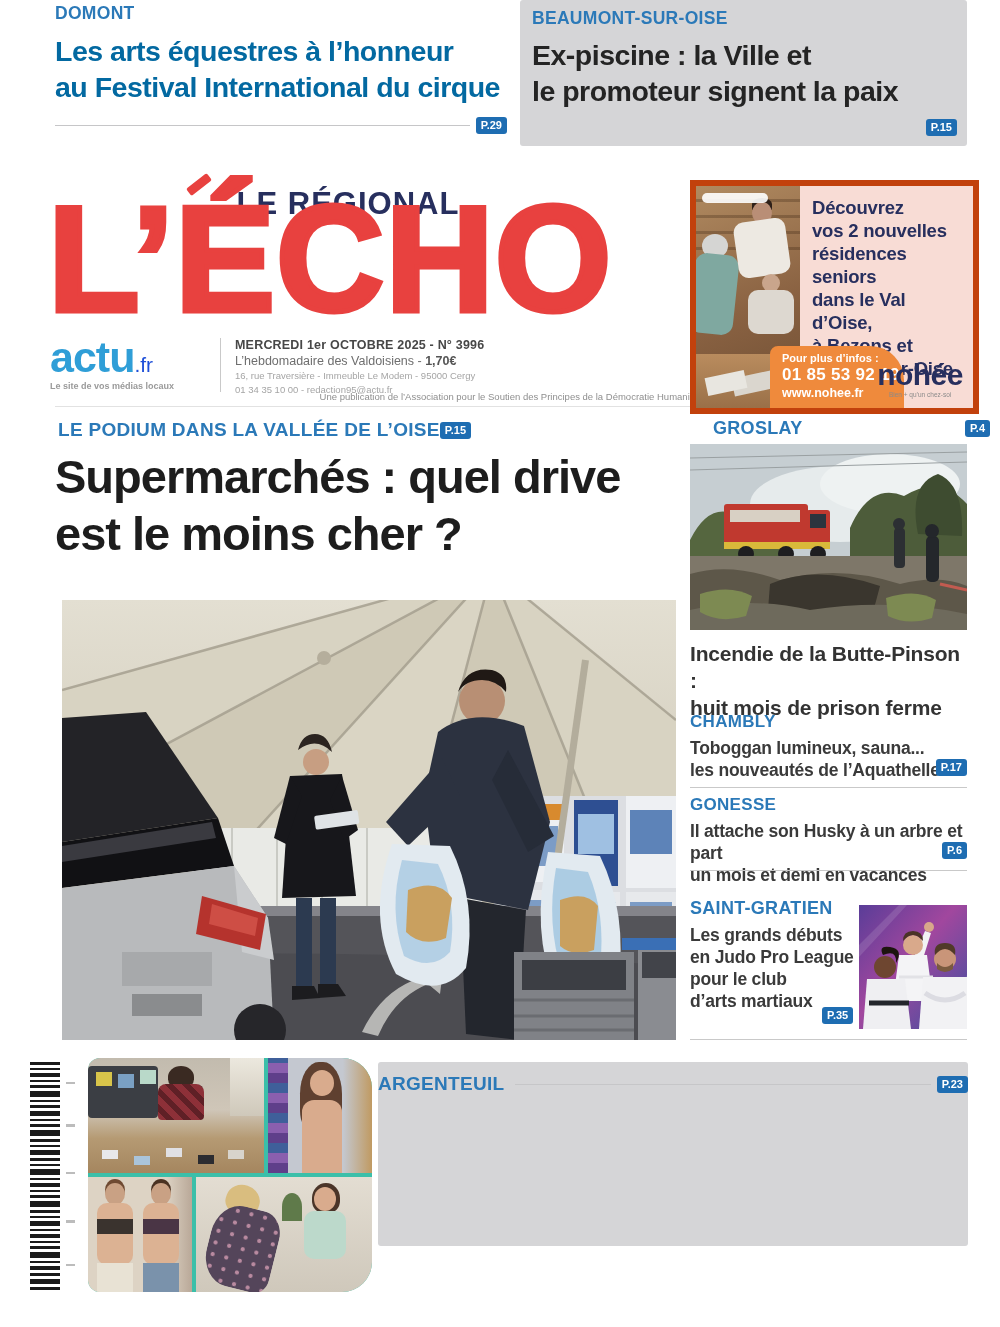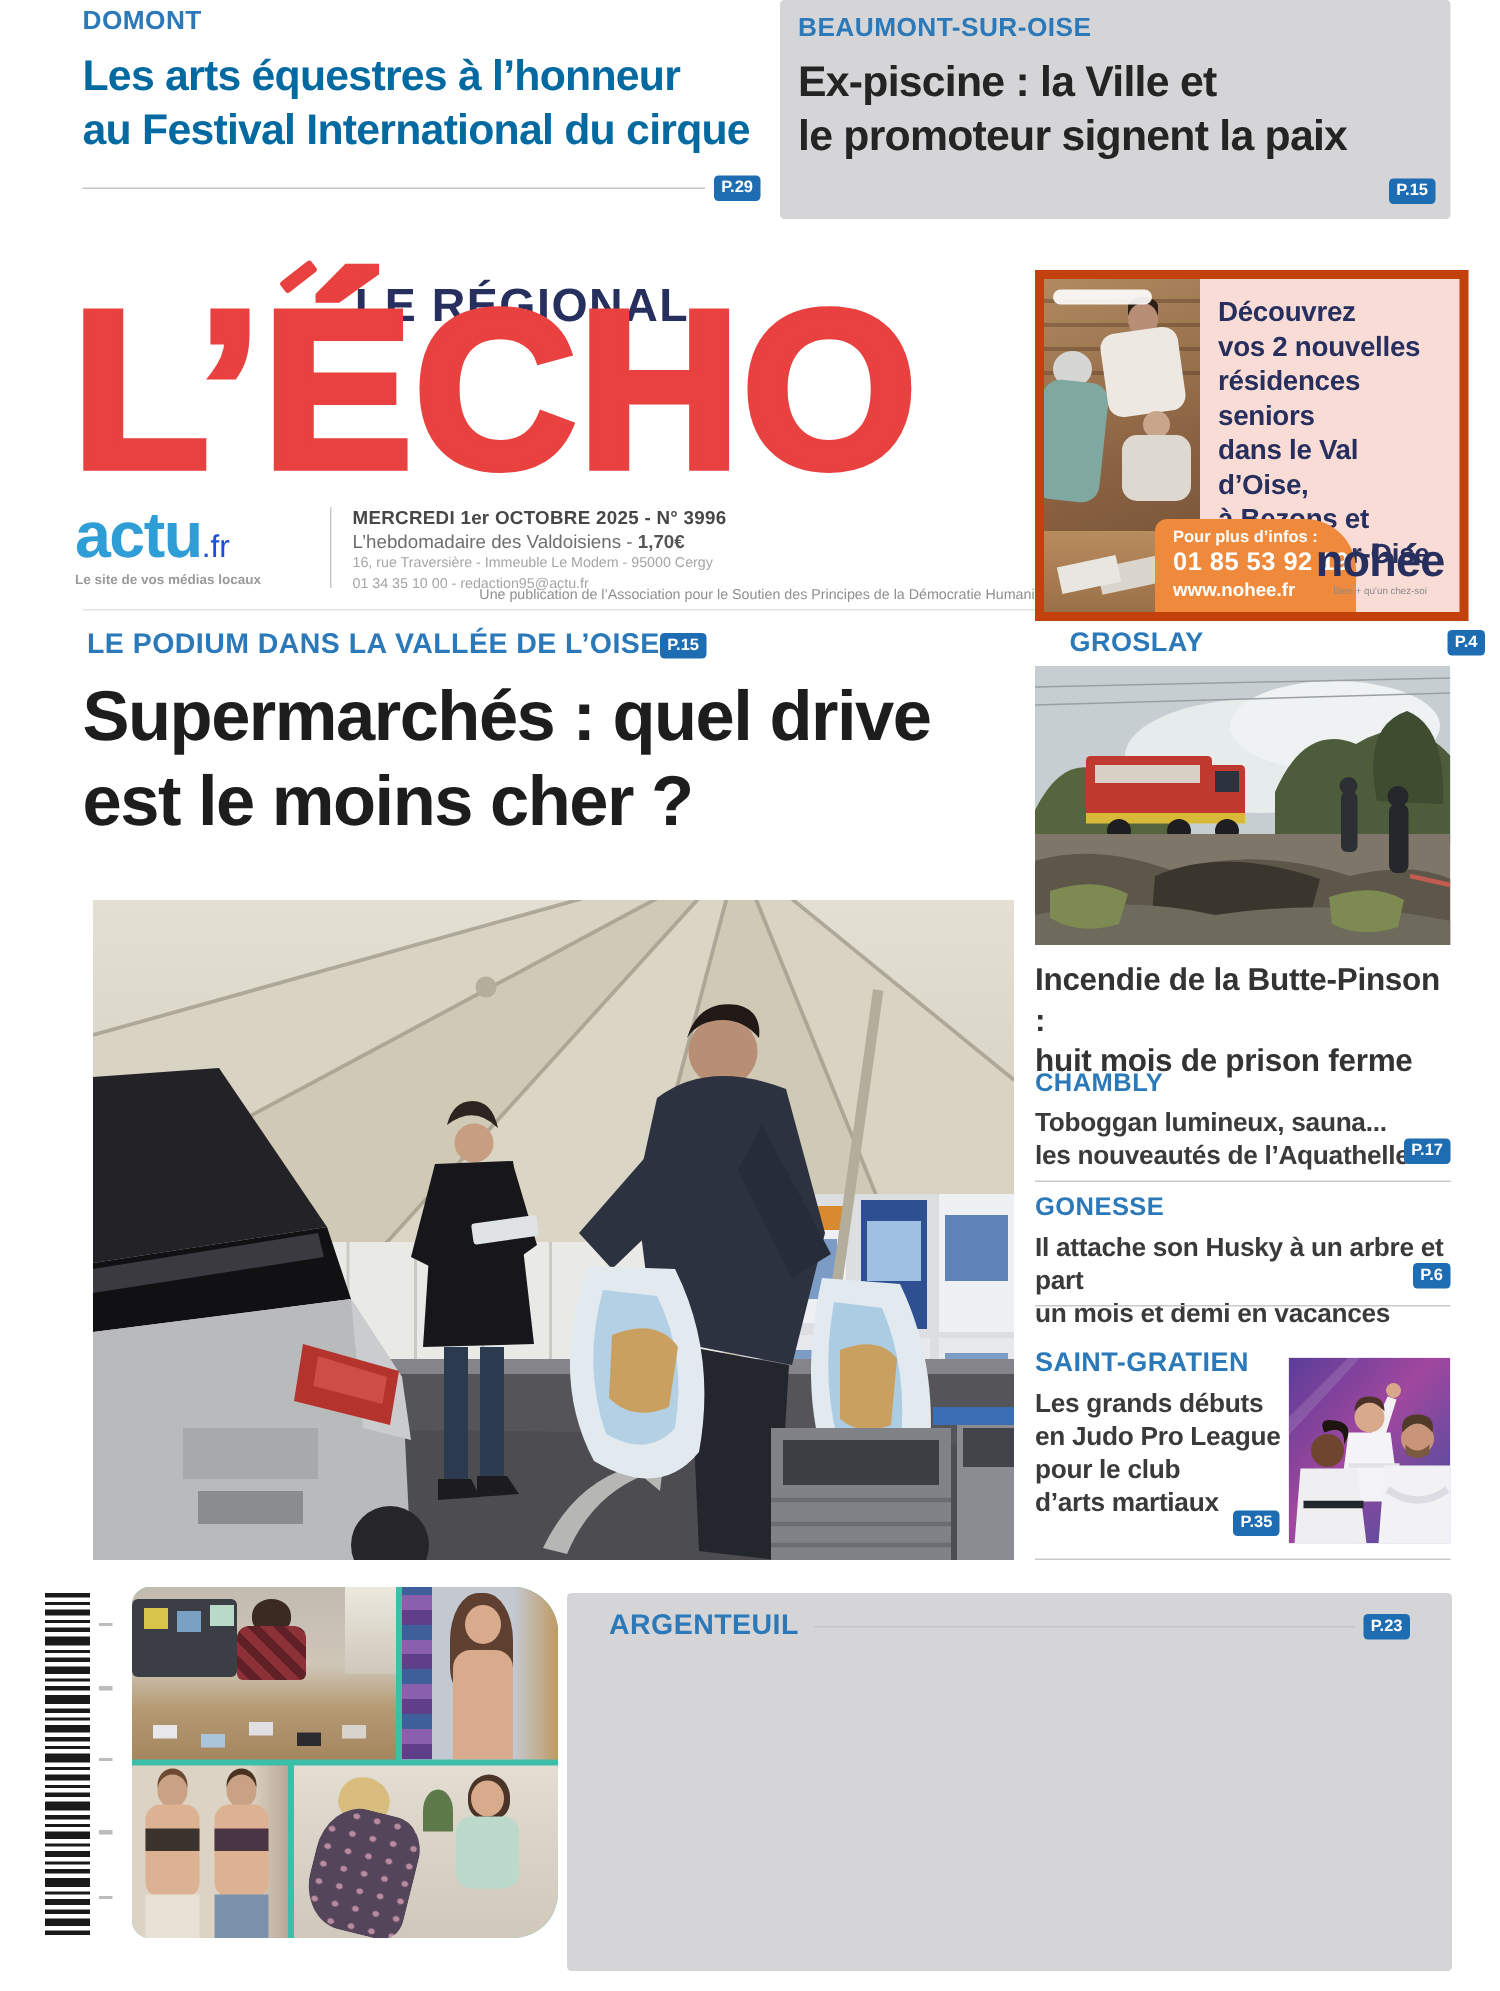--- a/index.html
+++ b/index.html
@@ -132,21 +132,21 @@
   .t3 .j1{position:absolute;left:9px;top:86px;width:36px;height:29px;background:#e8e2d4;}
   .t3 .j2{position:absolute;left:55px;top:86px;width:36px;height:29px;background:#7a92ab;}
   .t4{width:176px;background:linear-gradient(180deg,#e3ddd2,#cfc8bb);}
   .t4 .plant{position:absolute;left:86px;top:16px;width:20px;height:28px;background:#5f7a4a;border-radius:50% 50% 0 0;}
   .t4 .blonde{position:absolute;left:30px;top:8px;width:34px;height:30px;background:#d9bd7f;border-radius:50% 50% 40% 40%;transform:rotate(18deg);}
   .t4 .dress{position:absolute;left:12px;top:30px;width:68px;height:82px;border-radius:40% 30% 20% 40%;transform:rotate(14deg);
              background:#54455a;background-image:radial-gradient(#b98aa0 2px,transparent 2.5px);background-size:14px 12px;}
   .t4 .sit-hair{position:absolute;right:32px;top:6px;width:28px;height:30px;background:#4a3428;border-radius:50% 50% 40% 40%;}
   .t4 .sit-head{position:absolute;right:36px;top:10px;width:22px;height:24px;background:#d9ab8d;border-radius:50%;}
   .t4 .sit-top{position:absolute;right:26px;top:34px;width:42px;height:48px;background:#bcd9cb;border-radius:10px;}
-  .bottom-story{position:absolute;left:378px;top:1062px;width:590px;height:252px;padding:11px 28px;}
+  .bottom-story{position:absolute;left:378px;top:1062px;width:590px;height:184px;padding:11px 0;}
   .bs-kicker-row{display:flex;align-items:center;}
   .bs-kicker-row .kicker{font-size:19px;margin-right:10px;}
   .bottom-story h2{margin:12px 0 0;font-size:40px;line-height:51px;letter-spacing:-.8px;color:#2a2a2a;}
 </style>
 </head>
 <body>
 
 <div class="page">
 
   <section class="story-tl">

